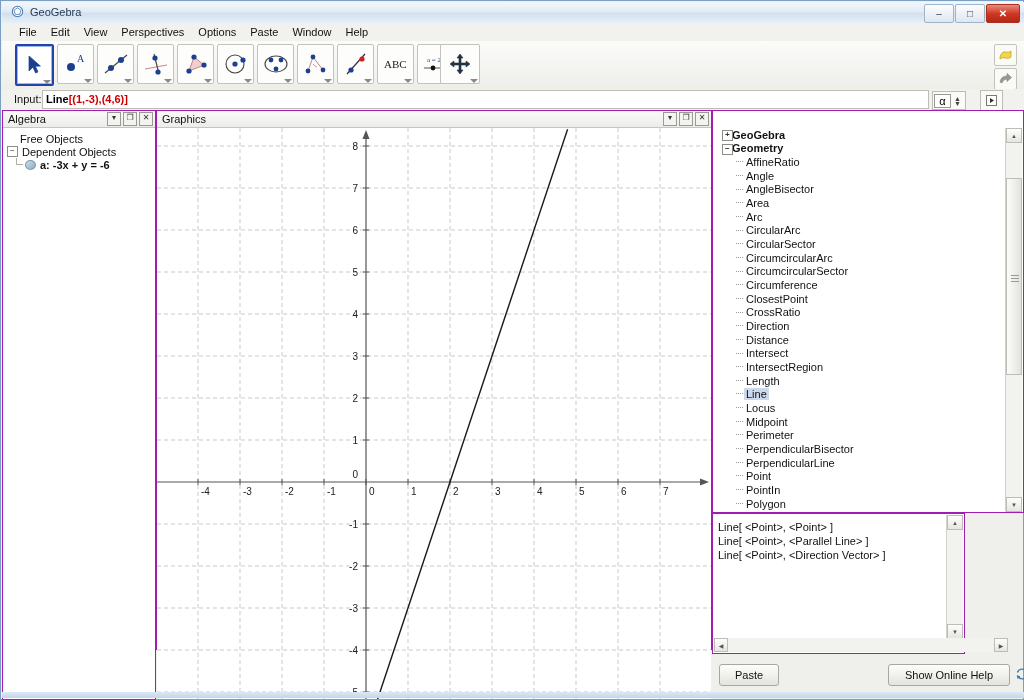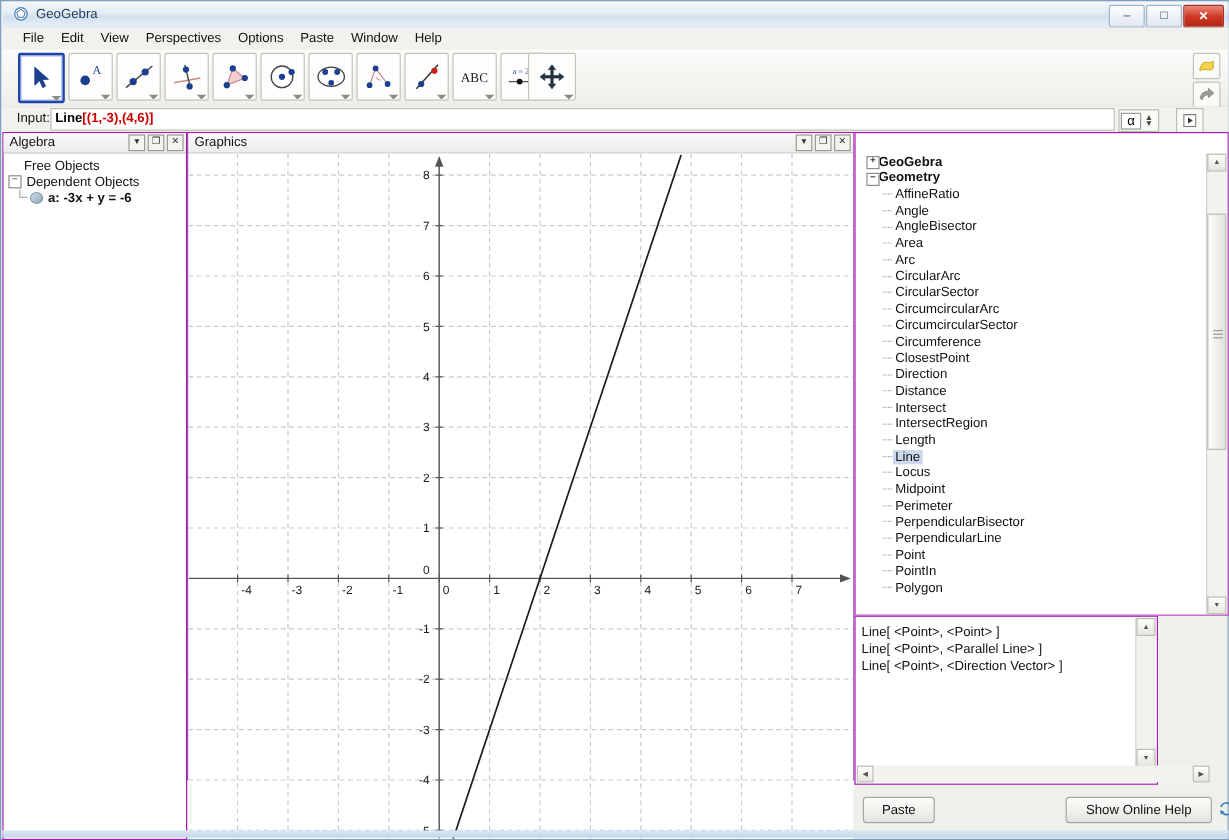--- a/index.html
+++ b/index.html
@@ -499,20 +499,23 @@
           <div class="irow leaf">
             <span class="lbl">CircumcircularSector</span>
           </div>
           <div class="irow leaf">
             <span class="lbl">Circumference</span>
           </div>
           <div class="irow leaf">
             <span class="lbl">ClosestPoint</span>
           </div>
           <div class="irow leaf">
+            <span class="lbl">CrossRatio</span>
+          </div>
+          <div class="irow leaf">
             <span class="lbl">Direction</span>
           </div>
           <div class="irow leaf">
             <span class="lbl">Distance</span>
           </div>
           <div class="irow leaf">
             <span class="lbl">Intersect</span>
           </div>
           <div class="irow leaf">
             <span class="lbl">IntersectRegion</span>

